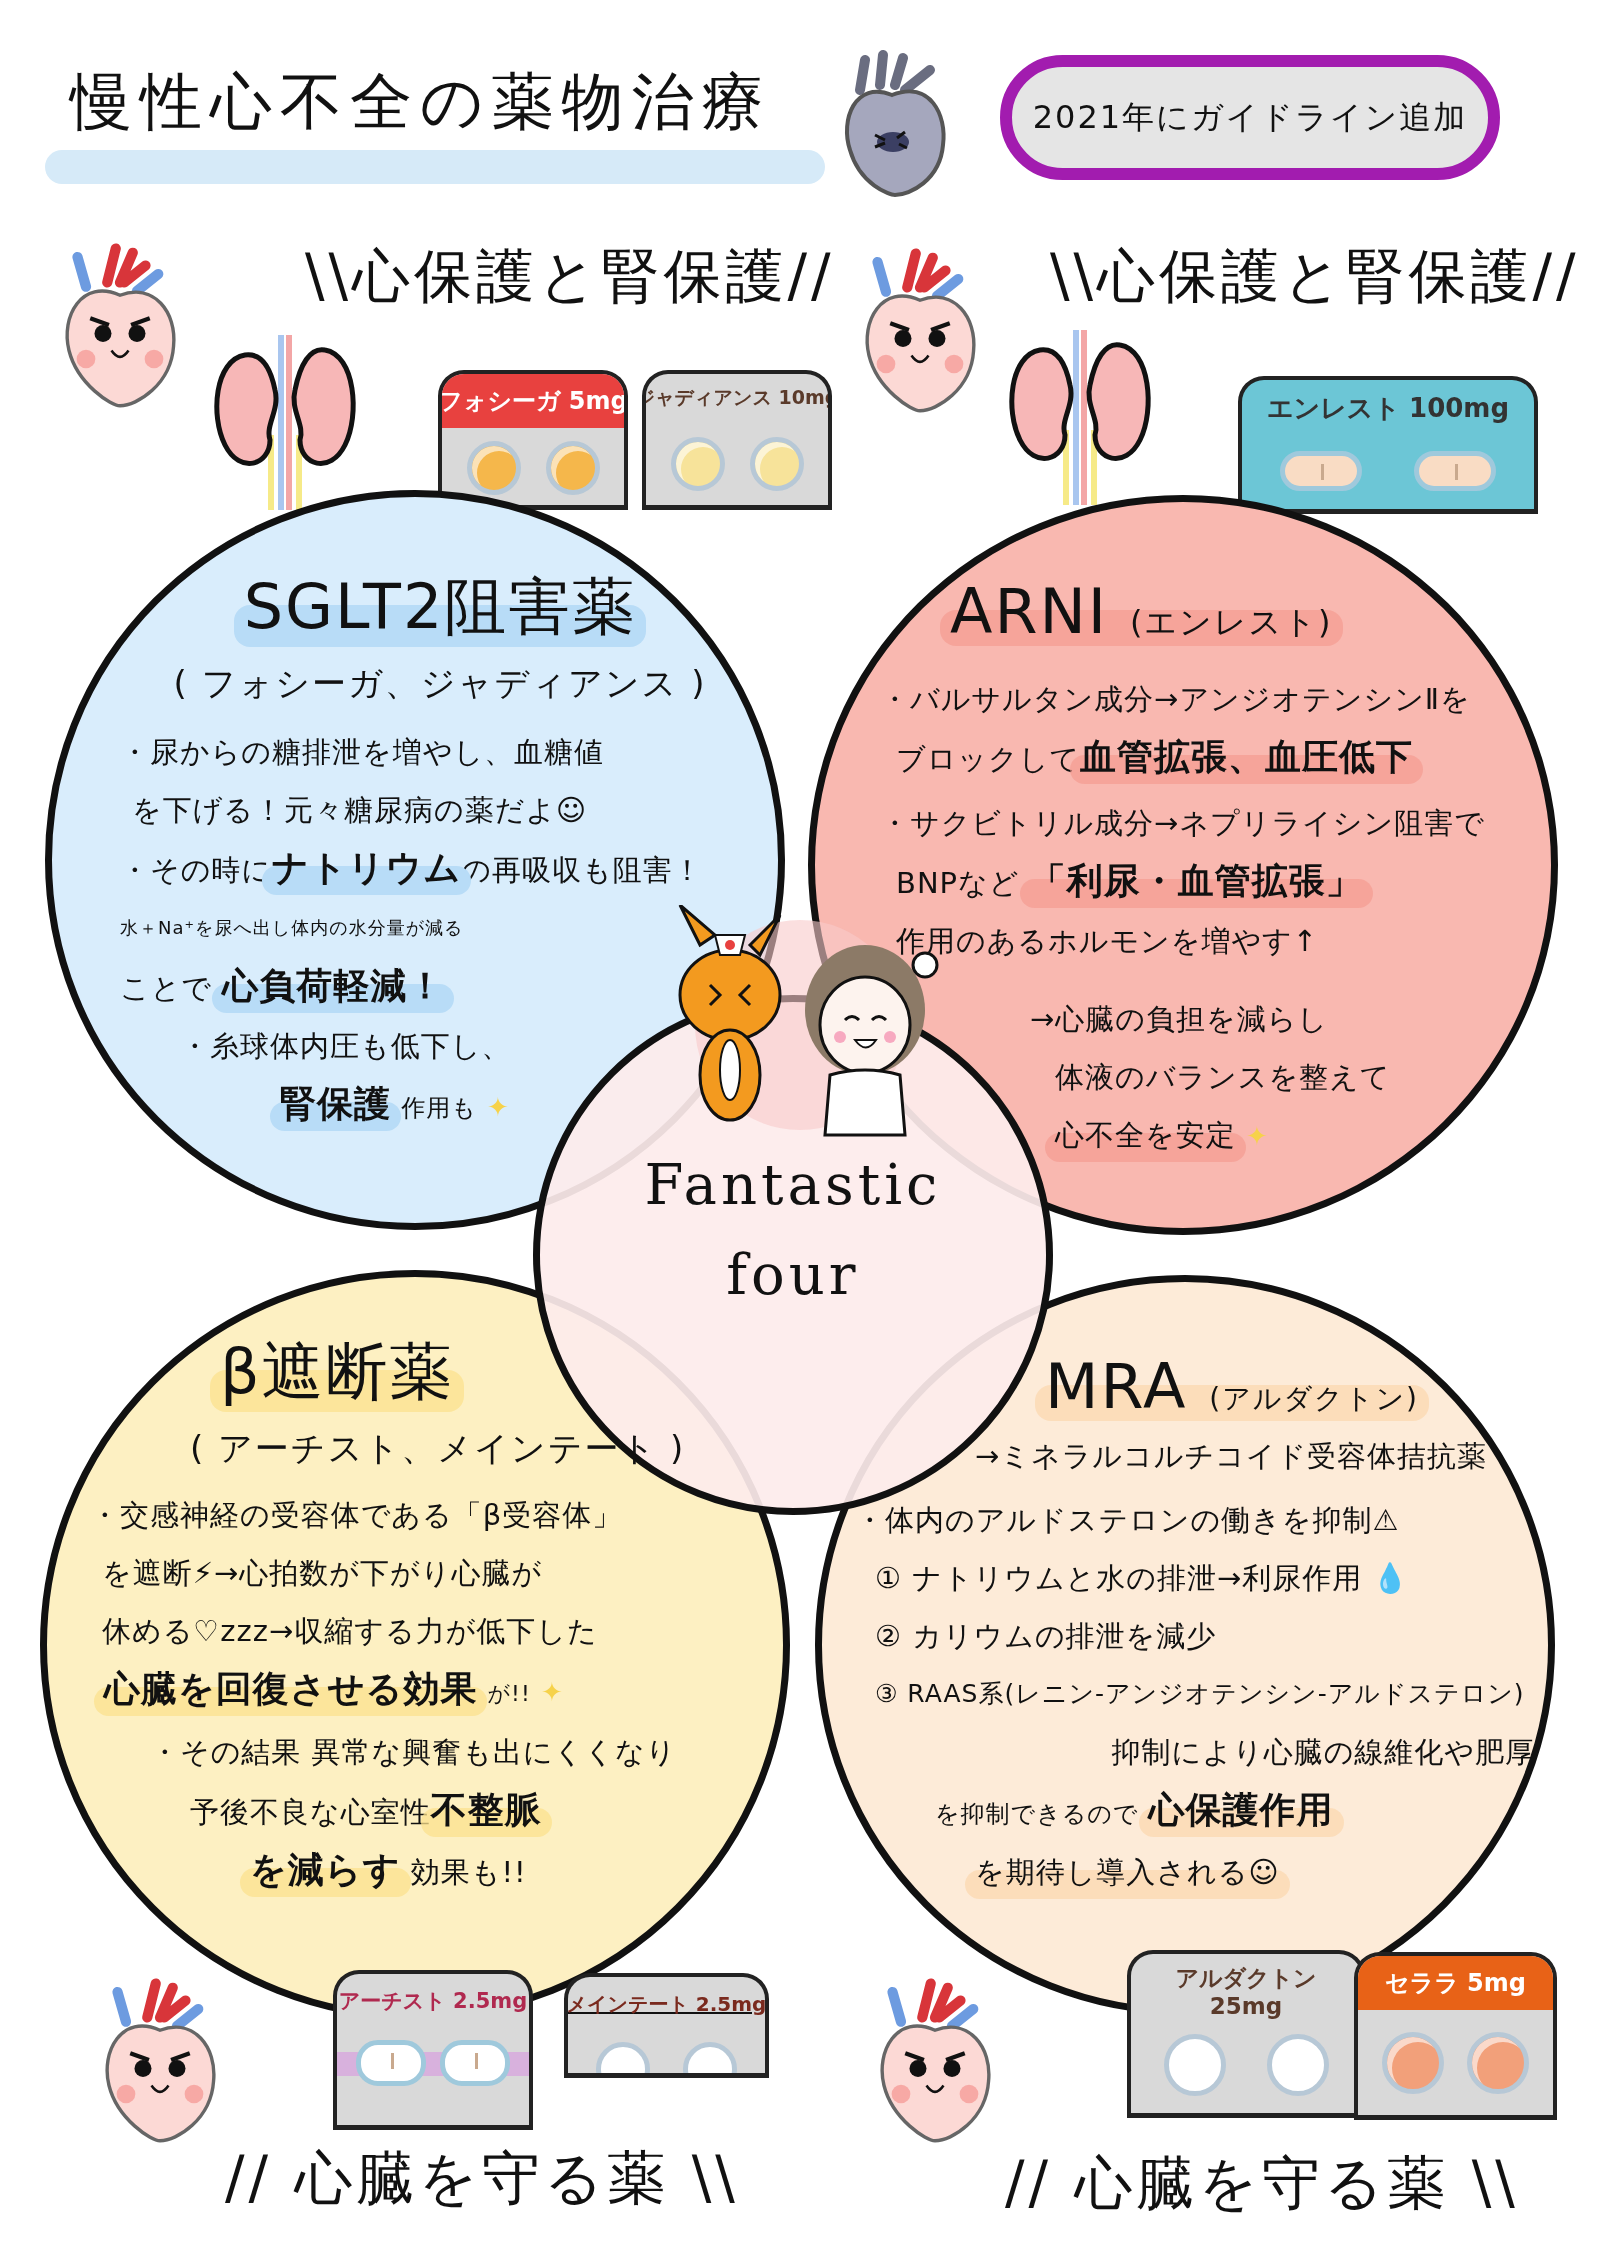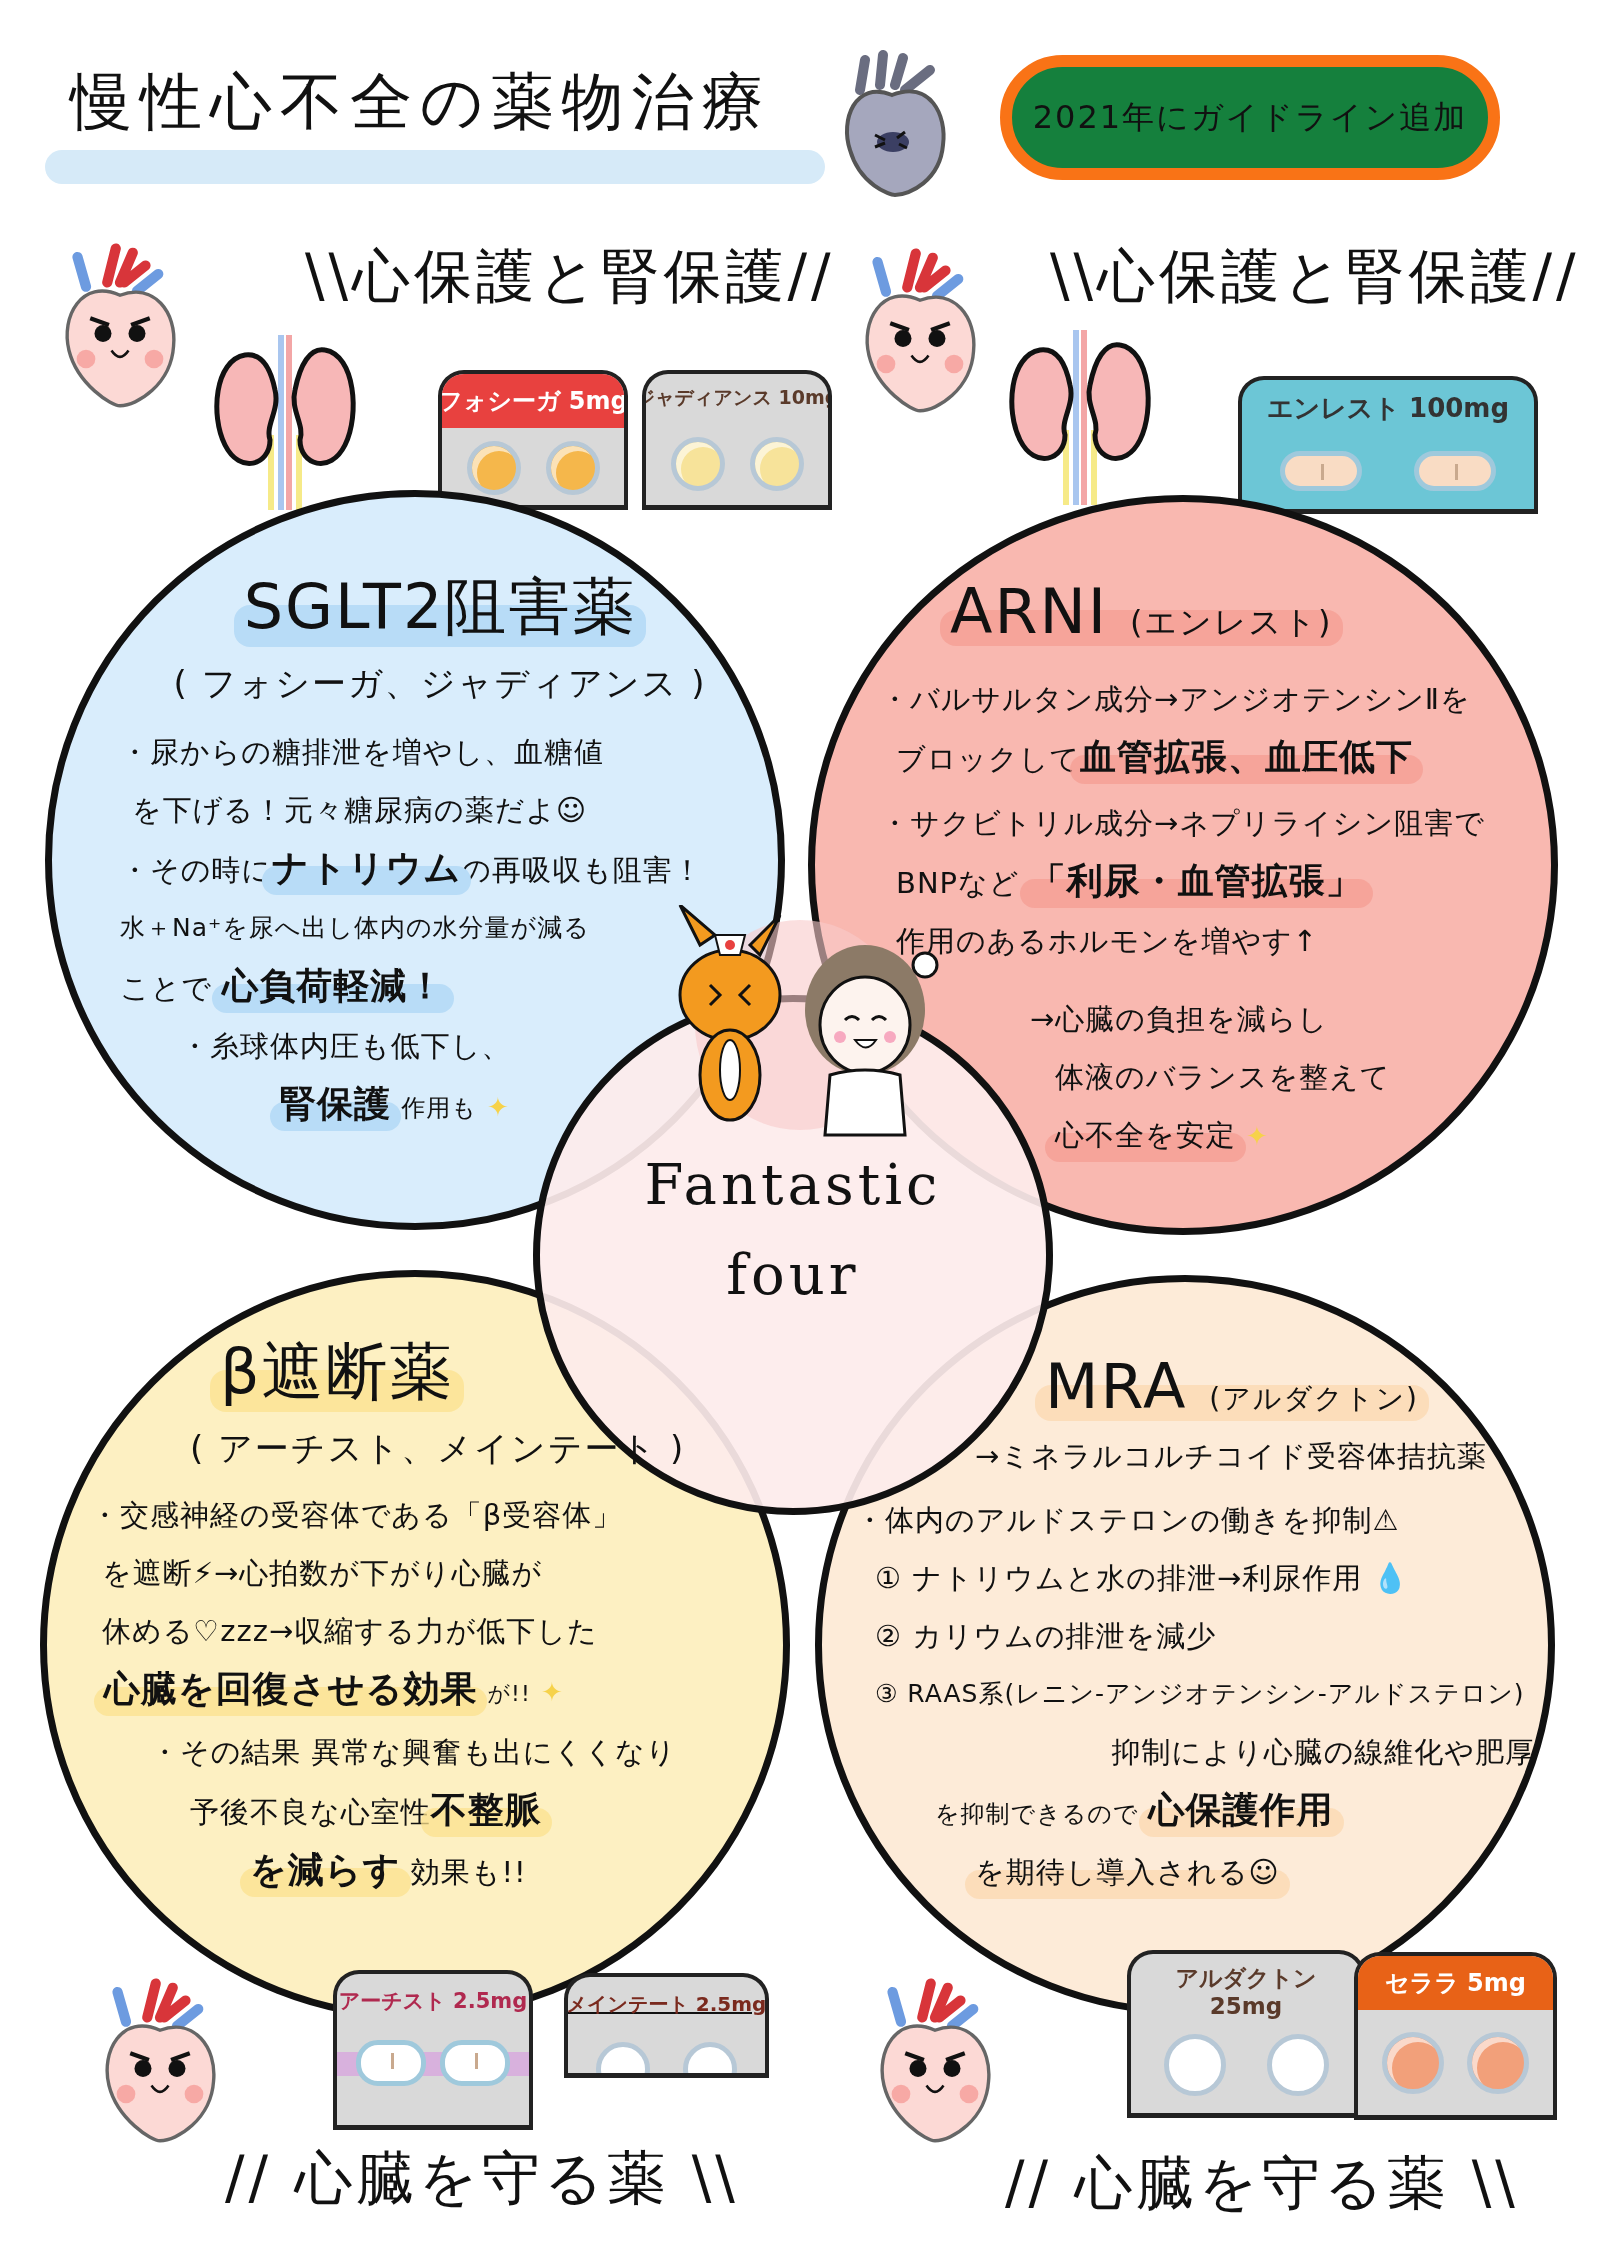--- a/index.html
+++ b/index.html
@@ -4,21 +4,21 @@
 <style>
   * { box-sizing: border-box; margin: 0; padding: 0; }
   html, body { width: 1600px; height: 2263px; background: #ffffff; overflow: hidden; }
   body { position: relative; font-family: "DejaVu Sans", "Liberation Sans", sans-serif; color: #111; }
 
   .abs { position: absolute; }
 
   
   .title-bar { left: 45px; top: 150px; width: 780px; height: 34px; background: #d6eaf8; border-radius: 18px; }
   .title { left: 70px; top: 60px; font-size: 62px; font-weight: 400; letter-spacing: 8px; white-space: nowrap; }
-  .cloud { left: 1000px; top: 55px; width: 500px; height: 125px; background: #15803d; border: 12px solid #f97316; border-radius: 70px; display:flex; align-items:center; justify-content:center; }
+  .cloud { left: 1000px; top: 55px; width: 500px; height: 125px; background: #e5e5e5; border: 12px solid #a21caf; border-radius: 70px; display:flex; align-items:center; justify-content:center; }
   .cloud-text { font-size: 32px; letter-spacing: 2px; }
 
   
   .sick-heart { left: 835px; top: 50px; width: 115px; height: 150px; }
 
   
   .sec-head { font-size: 58px; white-space: nowrap; letter-spacing: 4px; }
 
   
   .circle { border: 7px solid #111; border-radius: 50%; }
@@ -147,21 +147,21 @@
 <div class="abs circle c-yel"></div>
 <div class="abs circle c-peach"></div>
 <div class="abs circle c-center"></div>
 
 <div class="circle-content" style="left:120px; top:565px; width:640px;">
   <div style="text-align:center;"><span class="drug-title hl hl-blue"><span>SGLT2阻害薬</span></span></div>
   <div class="sub" style="text-align:center; margin-top:12px;">( フォシーガ、ジャディアンス )</div>
   <div class="txt" style="margin-top:16px;">・尿からの糖排泄を増やし、血糖値</div>
   <div class="txt" style="padding-left:12px;">を下げる！元々糖尿病の薬だよ☺</div>
   <div class="txt"><span>・その時に</span><span class="hl hl-blue bold"><span>ナトリウム</span></span><span>の再吸収も阻害！</span></div>
-  <div class="txt" style="font-size:25px;">水＋Na⁺を尿へ出し体内の水分量が減る</div>
+  <div class="txt" style="font-size:18px;">水＋Na⁺を尿へ出し体内の水分量が減る</div>
   <div class="txt"><span>ことで</span> <span class="hl hl-blue bold"><span>心負荷軽減！</span></span></div>
   <div class="txt" style="padding-left:60px;">・糸球体内圧も低下し、</div>
   <div class="txt" style="padding-left:160px;"><span class="hl hl-blue bold"><span>腎保護</span></span> <span style="font-size:24px;">作用も</span> <span class="sparkle">✦</span></div>
 </div>
 
 <div class="circle-content" style="left:880px; top:575px; width:640px;">
   <div style="padding-left:70px;"><span class="drug-title hl hl-red"><span>ARNI</span> <span style="font-size:32px;">(エンレスト)</span></span></div>
   <div class="txt" style="margin-top:22px;">・バルサルタン成分→アンジオテンシンⅡを</div>
   <div class="txt" style="padding-left:16px;"><span>ブロックして</span><span class="hl hl-red bold"><span>血管拡張、血圧低下</span></span></div>
   <div class="txt" style="margin-top:6px;">・サクビトリル成分→ネプリライシン阻害で</div>

